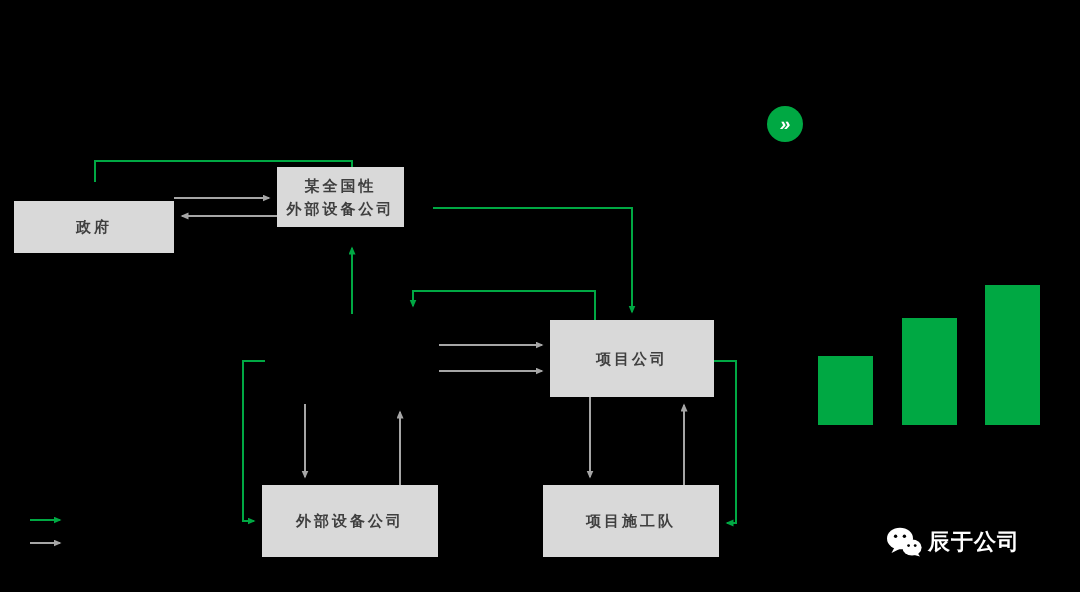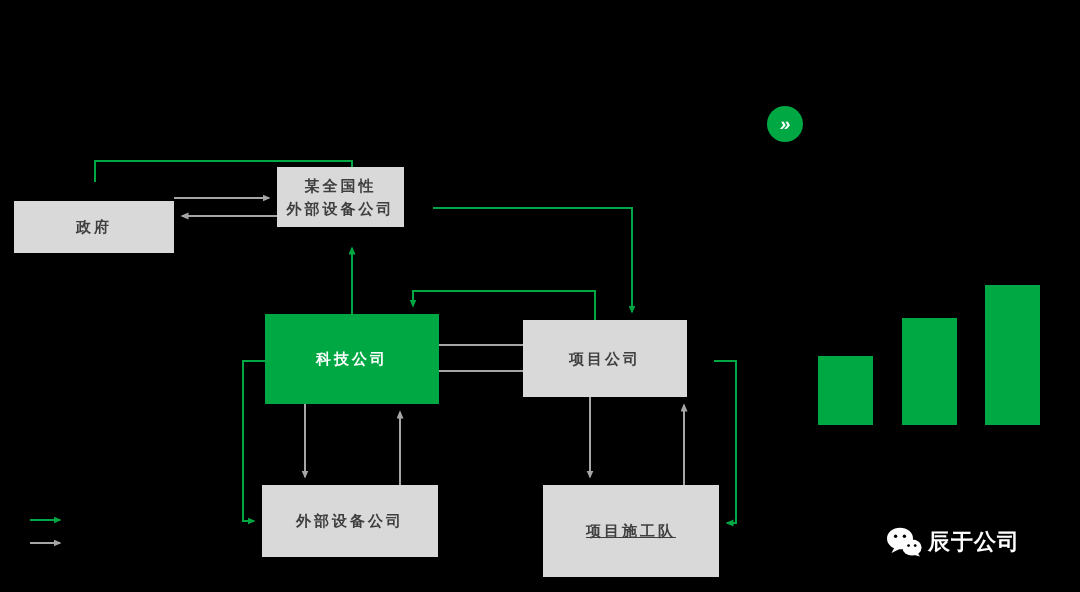--- a/index.html
+++ b/index.html
@@ -19,23 +19,23 @@
     align-items:center;justify-content:center;
     text-align:center;
     font-size:15px;font-weight:600;
     letter-spacing:3px;line-height:1.55;
     box-sizing:border-box;
   }
   .node.green{background:#00a843;color:#ffffff;}
   #node-gov{left:14px;top:174px;width:160px;height:52px;margin-top:27px;}
   #node-national{left:277px;top:167px;width:127px;height:60px;}
   #node-tech{left:265px;top:314px;width:174px;height:90px;}
-  #node-project{left:523px;top:320px;width:164px;height:77px;}
+  #node-project{left:550px;top:320px;width:164px;height:77px;}
   #node-equipment{left:262px;top:485px;width:176px;height:72px;}
-  #node-construction{left:543px;top:485px;width:176px;height:92px;text-decoration:underline;}
+  #node-construction{left:543px;top:485px;width:176px;height:72px;}
   
   svg.arrows{position:absolute;left:0;top:0;width:1080px;height:592px;pointer-events:none;}
   .ln-green{stroke:#00a843;stroke-width:2;fill:none;}
   .ln-gray{stroke:#a6a6a6;stroke-width:2;fill:none;}
   
   .badge{
     position:absolute;left:767px;top:106px;width:36px;height:36px;
     border-radius:50%;background:#00a843;color:#ffffff;
     display:flex;align-items:center;justify-content:center;
     font-size:19px;font-weight:bold;font-style:italic;
@@ -87,23 +87,20 @@
 
   <div class="node" id="node-gov">
     <span>政府</span>
   </div>
 
   <div class="node" id="node-national">
     <span>某全国性</span>
     <span>外部设备公司</span>
   </div>
 
-  <div class="node green" id="node-tech">
-    <span>科技公司</span>
-  </div>
 
   <div class="node" id="node-project">
     <span>项目公司</span>
   </div>
 
   <div class="node" id="node-equipment">
     <span>外部设备公司</span>
   </div>
 
   <div class="node" id="node-construction">

